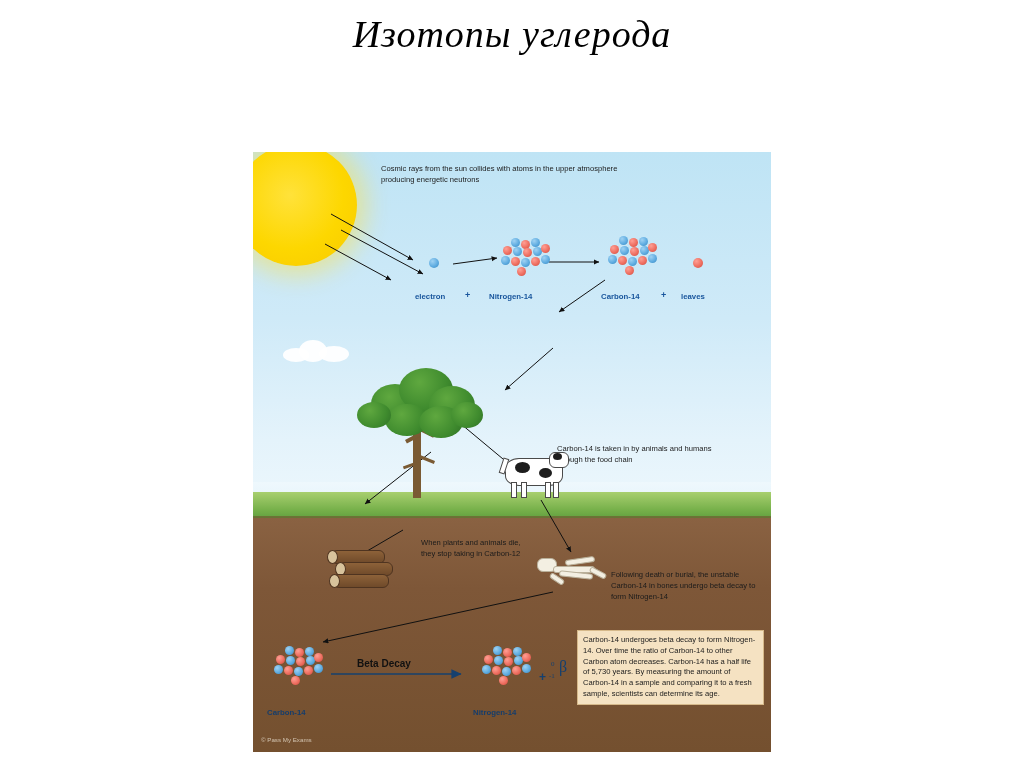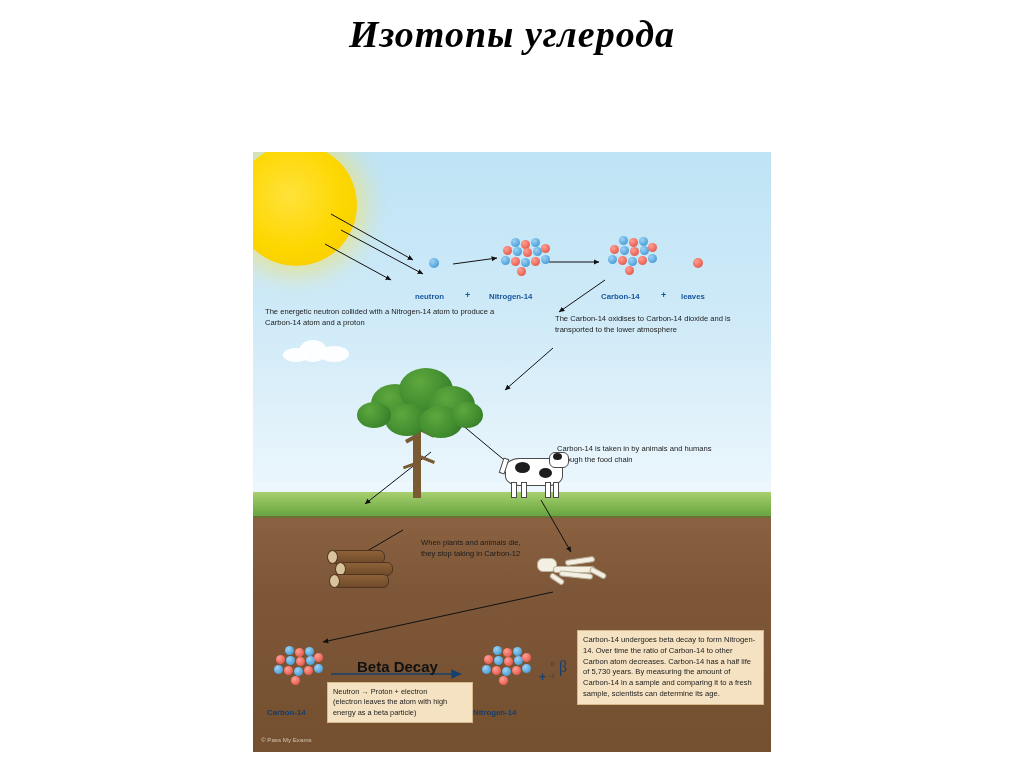--- a/index.html
+++ b/index.html
@@ -14,21 +14,21 @@
     font-family: "Liberation Sans", sans-serif;
     overflow: hidden;
   }
   #slide-title {
     position: absolute;
     top: 12px;
     left: 0;
     width: 1024px;
     text-align: center;
     font-family: "Liberation Serif", serif;
-    font-weight: bold;
+    font-weight: normal;
     font-style: italic;
     font-size: 38px;
     letter-spacing: 1px;
     color: #000000;
   }
   #diagram {
     position: absolute;
     left: 253px;
     top: 152px;
     width: 518px;
@@ -190,21 +190,21 @@
   
   .bone {
     position: absolute;
     background: #f3efe2;
     border: 1px solid #b9b09a;
     border-radius: 3px;
   }
   
   .beta-title {
     position: absolute;
-    font-size: 15px;
+    font-size: 10px;
     font-weight: bold;
     color: #111;
   }
   .beta-box {
     position: absolute;
     background: #f5e2c2;
     border: 1px solid #d6b98a;
     font-size: 7.4px;
     line-height: 1.4;
     color: #1b1b1b;
@@ -285,36 +285,36 @@
     <line x1="178" y1="300" x2="112" y2="352" stroke="#111" stroke-width="1" marker-end="url(#ah)"></line>
     <line x1="150" y1="378" x2="92" y2="412" stroke="#111" stroke-width="1" marker-end="url(#ah)"></line>
 
     <line x1="288" y1="348" x2="318" y2="400" stroke="#111" stroke-width="1" marker-end="url(#ah)"></line>
 
     <line x1="300" y1="440" x2="70" y2="490" stroke="#111" stroke-width="1" marker-end="url(#ah)"></line>
 
     <line x1="78" y1="522" x2="208" y2="522" stroke="#16406e" stroke-width="1.6" marker-end="url(#ahb)"></line>
   </svg>
 
-
-  <div class="txt" style="left:12px; top:155px; width:246px;">The energetic neutron collided with a Nitrogen-14 atom to produce a Carbon-14 atom and a proton</div>
-
-  <div class="txt" style="left:302px; top:162px; width:190px;">The Carbon-14 oxidises to Carbon-14 dioxide and is transported to the lower atmosphere</div>
+  <div class="txt" style="left:128px; top:12px; width:262px;">Cosmic rays from the sun collides with atoms in the upper atmosphere producing energetic neutrons</div>
+
+
 
 
   <div class="txt" style="left:304px; top:292px; width:182px;">Carbon-14 is taken in by animals and humans through the food chain</div>
 
 
   <div class="txt" style="left:168px; top:386px; width:110px;">When plants and animals die, they stop taking in Carbon-12</div>
 
+  <div class="txt" style="left:358px; top:418px; width:150px;">Following death or burial, the unstable Carbon-14 in bones undergo beta decay to form Nitrogen-14</div>
 
   <div class="txt-box box-tan" style="left:324px; top:478px; width:175px;">Carbon-14 undergoes beta decay to form Nitrogen-14. Over time the ratio of Carbon-14 to other Carbon atom decreases. Carbon-14 has a half life of 5,730 years. By measuring the amount of Carbon-14 in a sample and comparing it to a fresh sample, scientists can determine its age.</div>
 
   <div class="single nz" style="left:176px; top:106px;"></div>
-  <div class="lbl" style="left:162px; top:140px;">neutron</div>
+  <div class="lbl" style="left:162px; top:140px;">electron</div>
   <div class="plus" style="left:212px; top:138px;">+</div>
 
   <div class="atom" style="left:246px; top:86px; width:52px; height:46px;">
     <b class="nz" style="left:12px; top:0px;"></b>
     <b class="pz" style="left:22px; top:2px;"></b>
     <b class="nz" style="left:32px; top:0px;"></b>
     <b class="pz" style="left:4px; top:8px;"></b>
     <b class="nz" style="left:14px; top:9px;"></b>
     <b class="pz" style="left:24px; top:10px;"></b>
     <b class="nz" style="left:34px; top:9px;"></b>
@@ -409,24 +409,20 @@
     <b class="pz" style="left:13px; top:20px;"></b>
     <b class="nz" style="left:23px; top:21px;"></b>
     <b class="pz" style="left:33px; top:20px;"></b>
     <b class="nz" style="left:43px; top:18px;"></b>
     <b class="pz" style="left:20px; top:30px;"></b>
   </div>
   <div class="lbl lbl-dark" style="left:14px; top:556px;">Carbon-14</div>
 
   <div class="beta-title" style="left:104px; top:506px;">Beta Decay</div>
 
-  <div class="beta-box" style="left:74px; top:530px; width:134px;">
-    <div>Neutron → Proton + electron</div>
-    <div>(electron leaves the atom with high energy as a beta particle)</div>
-  </div>
 
   <div class="atom" style="left:226px; top:494px; width:52px; height:48px;">
     <b class="nz" style="left:14px; top:0px;"></b>
     <b class="pz" style="left:24px; top:2px;"></b>
     <b class="nz" style="left:34px; top:1px;"></b>
     <b class="pz" style="left:5px; top:9px;"></b>
     <b class="nz" style="left:15px; top:10px;"></b>
     <b class="pz" style="left:25px; top:11px;"></b>
     <b class="nz" style="left:35px; top:10px;"></b>
     <b class="pz" style="left:43px; top:7px;"></b>

